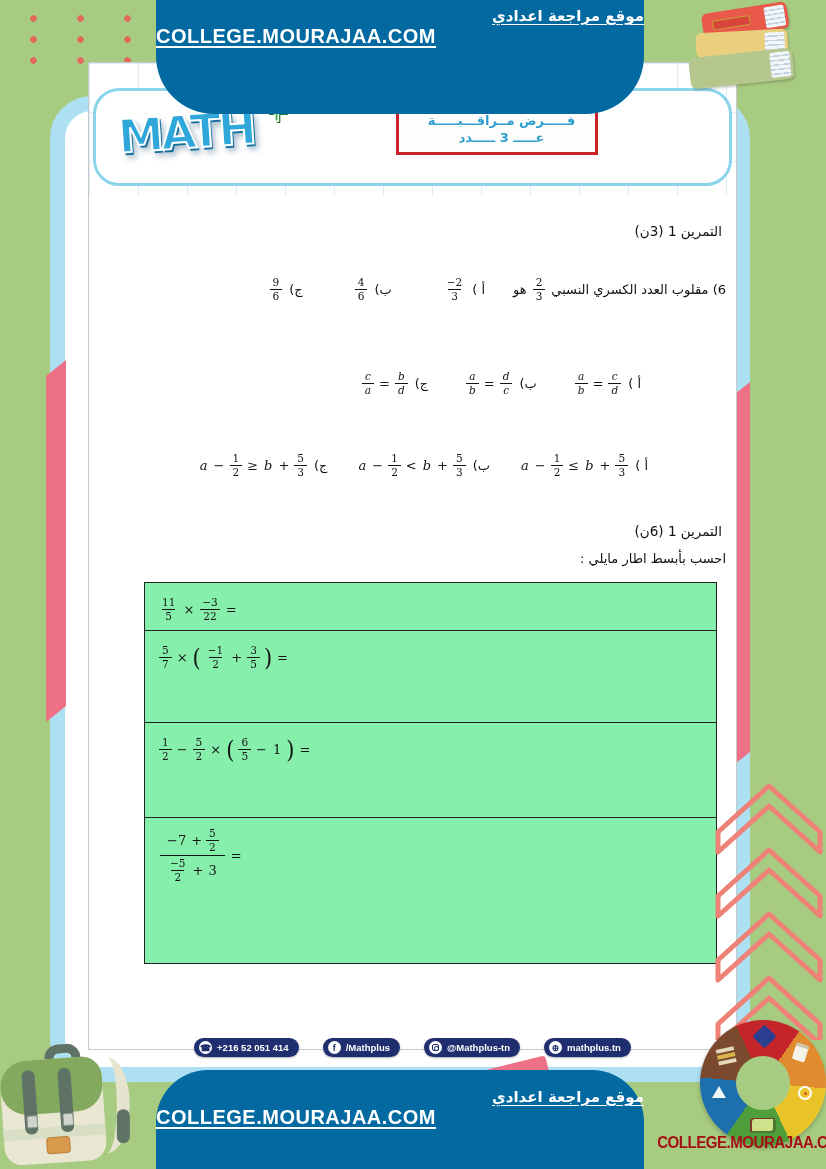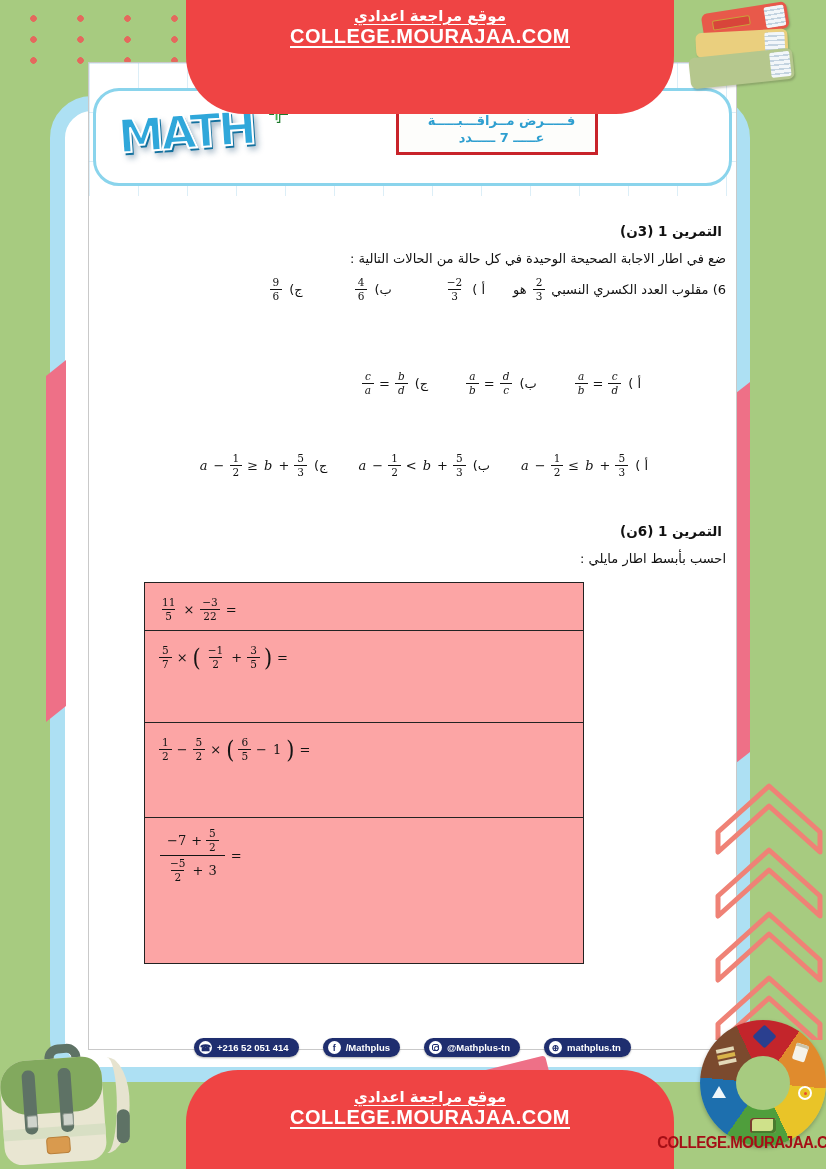--- a/index.html
+++ b/index.html
@@ -5,21 +5,21 @@
   *{margin:0;padding:0;box-sizing:border-box;}
   html,body{width:826px;height:1169px;}
   body{position:relative;background:#a7cb80;font-family:"DejaVu Sans",sans-serif;overflow:hidden;}
 
   
   .dots{position:absolute;left:6px;top:4px;width:382px;height:60px;z-index:1;
     background-image:radial-gradient(circle,#e4695d 3px,transparent 3.6px);
     background-size:47px 21px;background-position:4px 4px;}
 
   
-  .banner-tab{position:absolute;left:186px;width:488px;background:#ef4444;z-index:4;text-align:center;}
+  .banner-tab{position:absolute;left:156px;width:488px;background:#0369a1;z-index:4;}
   .banner-tab.top{top:0;height:114px;border-radius:0 0 58px 58px;padding-top:7px;}
   .banner-tab.bottom{top:1070px;height:99px;border-radius:52px 52px 0 0;padding-top:18px;}
   .banner-title{color:#fff;font-weight:bold;font-size:15px;text-decoration:underline;text-underline-offset:3px;direction:rtl;}
   .banner-site{color:#fff;font-weight:bold;font-size:20px;letter-spacing:.5px;text-decoration:underline;text-underline-offset:3px;font-family:"Liberation Sans",sans-serif;}
 
   
   .mat{position:absolute;left:50px;top:96px;width:700px;height:986px;background:#ffffff;
     border:15px solid #ade0f3;border-radius:42px;z-index:2;}
   .paper{position:absolute;left:88px;top:62px;width:649px;height:988px;background:#fff;
     border:1px solid #c9c9c9;z-index:3;}
@@ -44,21 +44,21 @@
   .math-logo{position:absolute;left:22px;top:14px;font-family:"DejaVu Sans",sans-serif;font-weight:900;
     font-size:46px;letter-spacing:-3px;color:#2fa7da;-webkit-text-stroke:2px #fff;
     text-shadow:2px 3px 0 #13719f,4px 6px 6px rgba(20,70,110,.4);transform:rotate(-4deg);}
   .logo-plus1{position:absolute;left:168px;top:2px;font-weight:900;font-size:30px;color:#3fae4e;
     -webkit-text-stroke:1.5px #fff;text-shadow:2px 2px 0 #1d7a2c;}
   .logo-plus2{position:absolute;left:190px;top:-6px;font-weight:900;font-size:20px;color:#3fae4e;
     -webkit-text-stroke:1px #fff;text-shadow:1px 2px 0 #1d7a2c;}
   .exam-box{position:absolute;left:300px;top:12px;width:202px;height:52px;border:3px solid #c8232a;
     background:#fdfdfb;display:flex;flex-direction:column;justify-content:center;gap:2px;}
   .exam-box div{color:#2f9fd0;font-weight:bold;font-size:13px;text-align:center;direction:rtl;letter-spacing:.5px;padding-left:9px;}
-  .ex-title{position:absolute;right:14px;font-weight:bold;font-size:13.5px;color:#111;direction:rtl;text-align:center;}
+  .ex-title{position:absolute;right:14px;font-weight:normal;font-size:13.5px;color:#111;direction:rtl;text-align:center;}
   .ex-instr{position:absolute;right:10px;font-size:13px;color:#111;direction:rtl;}
   .qline{position:absolute;display:flex;direction:rtl;align-items:center;color:#111;font-size:13px;}
   .qtext{display:inline-flex;direction:rtl;align-items:center;gap:6px;}
   .opt{display:inline-flex;direction:rtl;align-items:center;gap:7px;}
   .opt-label{font-size:13px;color:#111;}
 
   
   .mathline{display:inline-flex;align-items:center;gap:4px;direction:ltr;
     font-family:"DejaVu Serif",serif;font-size:13px;color:#141414;}
   .frac{display:inline-flex;flex-direction:column;align-items:center;line-height:1.05;font-size:10.5px;vertical-align:middle;}
@@ -66,21 +66,21 @@
   .fden{border-top:1px solid #141414;padding:1px 3px 0;}
   .fvar{font-style:italic;}
   .mvar{font-style:italic;padding:0 1px;}
   .mop{padding:0 1px;}
   .paren{font-size:21px;font-weight:300;transform:scaleY(1.15);padding:0;}
   .bigfrac{display:inline-flex;flex-direction:column;align-items:center;}
   .bf-num,.bf-den{display:inline-flex;align-items:center;gap:3px;padding:2px 7px;direction:ltr;}
   .bf-den{border-top:1.2px solid #141414;}
 
   
-  .mtable{position:absolute;left:55px;top:519px;width:440px;border:1.6px solid #222;background:#fca5a5;}
+  .mtable{position:absolute;left:55px;top:519px;width:573px;border:1.6px solid #222;background:#86efac;}
   .mrow{border-top:1.6px solid #222;padding:8px 14px;}
   .mrow:first-child{border-top:none;}
   .mrow:nth-child(1){height:47px;}
   .mrow:nth-child(2){height:92px;}
   .mrow:nth-child(3){height:95px;}
   .mrow:nth-child(4){height:146px;}
 
   
   .badges{position:absolute;left:88px;top:1038px;width:649px;display:flex;justify-content:center;gap:24px;z-index:6;}
   .pill{display:inline-flex;align-items:center;gap:5px;background:#1f2e6f;color:#fff;border-radius:11px;
@@ -165,26 +165,25 @@
 
 <div class="paper">
   <div class="paper-grid-top grid-bg"></div>
 
   <div class="header-box grid-bg">
     <div class="math-logo">MATH</div>
     <div class="logo-plus1">+</div>
     <div class="logo-plus2">+</div>
     <div class="exam-box">
       <div>فـــــرض مــراقـــبـــــة</div>
-      <div>عـــــ 7 ـــــدد</div>
+      <div>عـــــ 3 ـــــدد</div>
     </div>
   </div>
 
   <div class="ex-title" style="top:160px">التمرين 1 (3ن)</div>
-  <div class="ex-instr" style="top:188px">ضع في اطار الاجابة الصحيحة الوحيدة في كل حالة من الحالات التالية :</div>
 
   <div class="qline" style="top:214px;right:10px">
     <span class="qtext">
       <span>6) مقلوب العدد الكسري النسبي</span>
       <span class="mathline">
           <span class="frac">
             <span class="fnum">2</span>
             <span class="fden">3</span>
           </span>
         </span>

